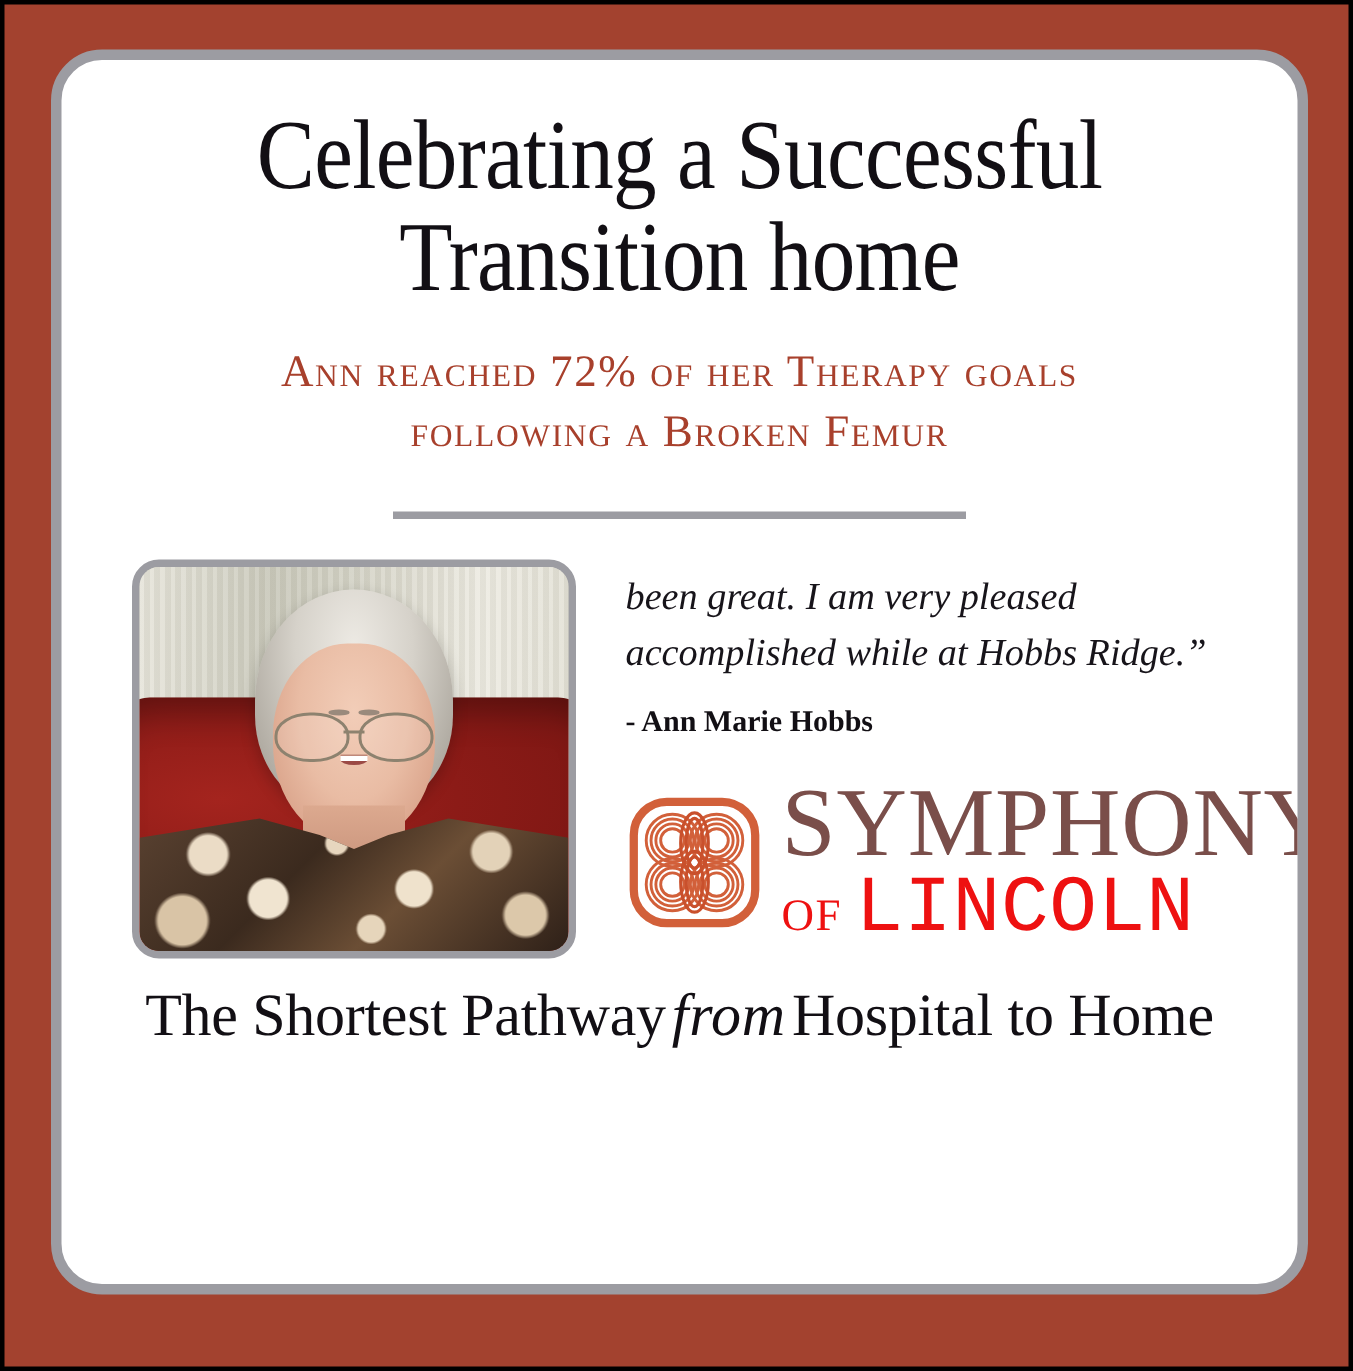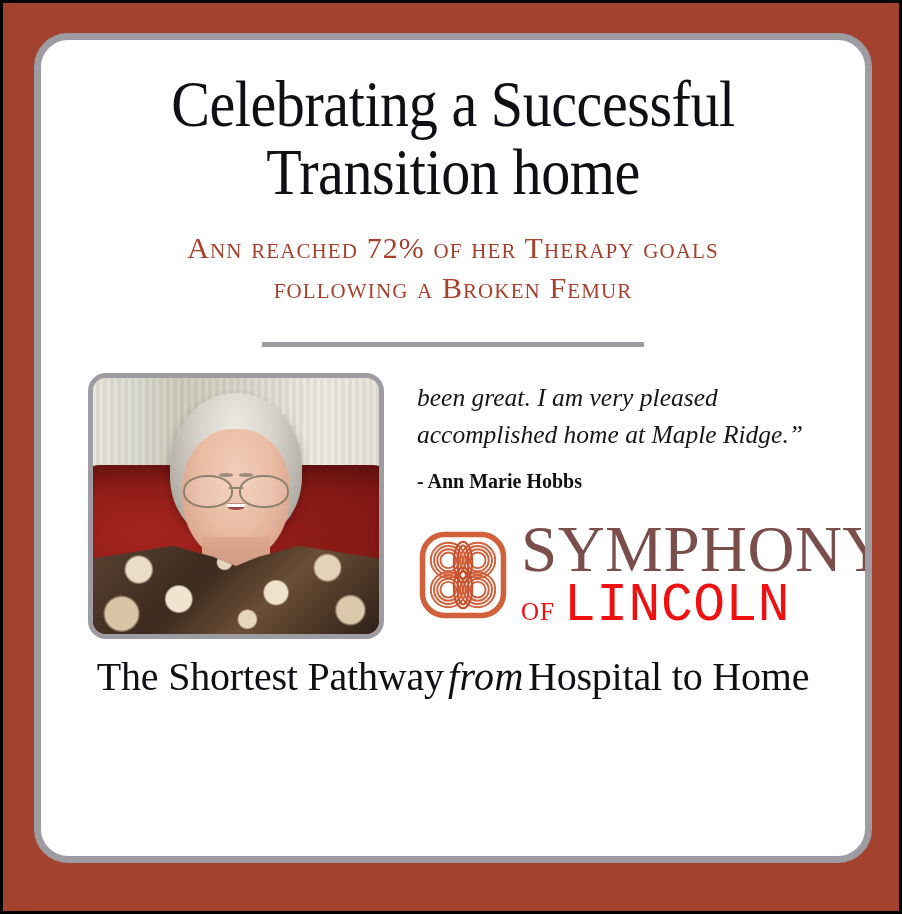--- a/index.html
+++ b/index.html
@@ -275,21 +275,21 @@
     color: #7A4E4A;
     white-space: nowrap;
   }
   .logo-lincoln-row {
     display: block;
     white-space: nowrap;
     margin-top: 2px;
   }
   .logo-of {
     font-family: "Liberation Serif", serif;
-    font-size: 25px;
+    font-size: 30px;
     color: #EE1111;
     letter-spacing: 1px;
     vertical-align: baseline;
     margin-right: 9px;
   }
   .logo-lincoln {
     font-family: Liberation Mono, monospace;
     font-size: 53px;
     color: #EE1111;
     letter-spacing: 0.5px;
@@ -367,21 +367,21 @@
             <span class="ph-lens r"></span>
             <span class="ph-bridge"></span>
           </div>
           <div class="ph-blouse"></div>
         </div>
       </div>
 
       <div class="right-col">
         <blockquote class="quote">
           <span class="quote-line">been great. I am very pleased</span>
-          <span class="quote-line">accomplished home at Maple Ridge.”</span>
+          <span class="quote-line">accomplished while at Hobbs Ridge.”</span>
         </blockquote>
         <p class="attribution">- Ann Marie Hobbs</p>
 
         <div class="logo">
           <span class="logo-mark">
             <svg viewBox="0 0 100 100" width="92" height="92" aria-hidden="true">
               <rect x="6" y="6" width="88" height="88" rx="24" ry="24" fill="none" stroke="#D2603A" stroke-width="6"></rect>
               <g fill="none" stroke="#D2603A" stroke-width="2.1">
                 <ellipse cx="34" cy="34" rx="19" ry="19"></ellipse>
                 <ellipse cx="34" cy="34" rx="15.5" ry="15.5"></ellipse>

